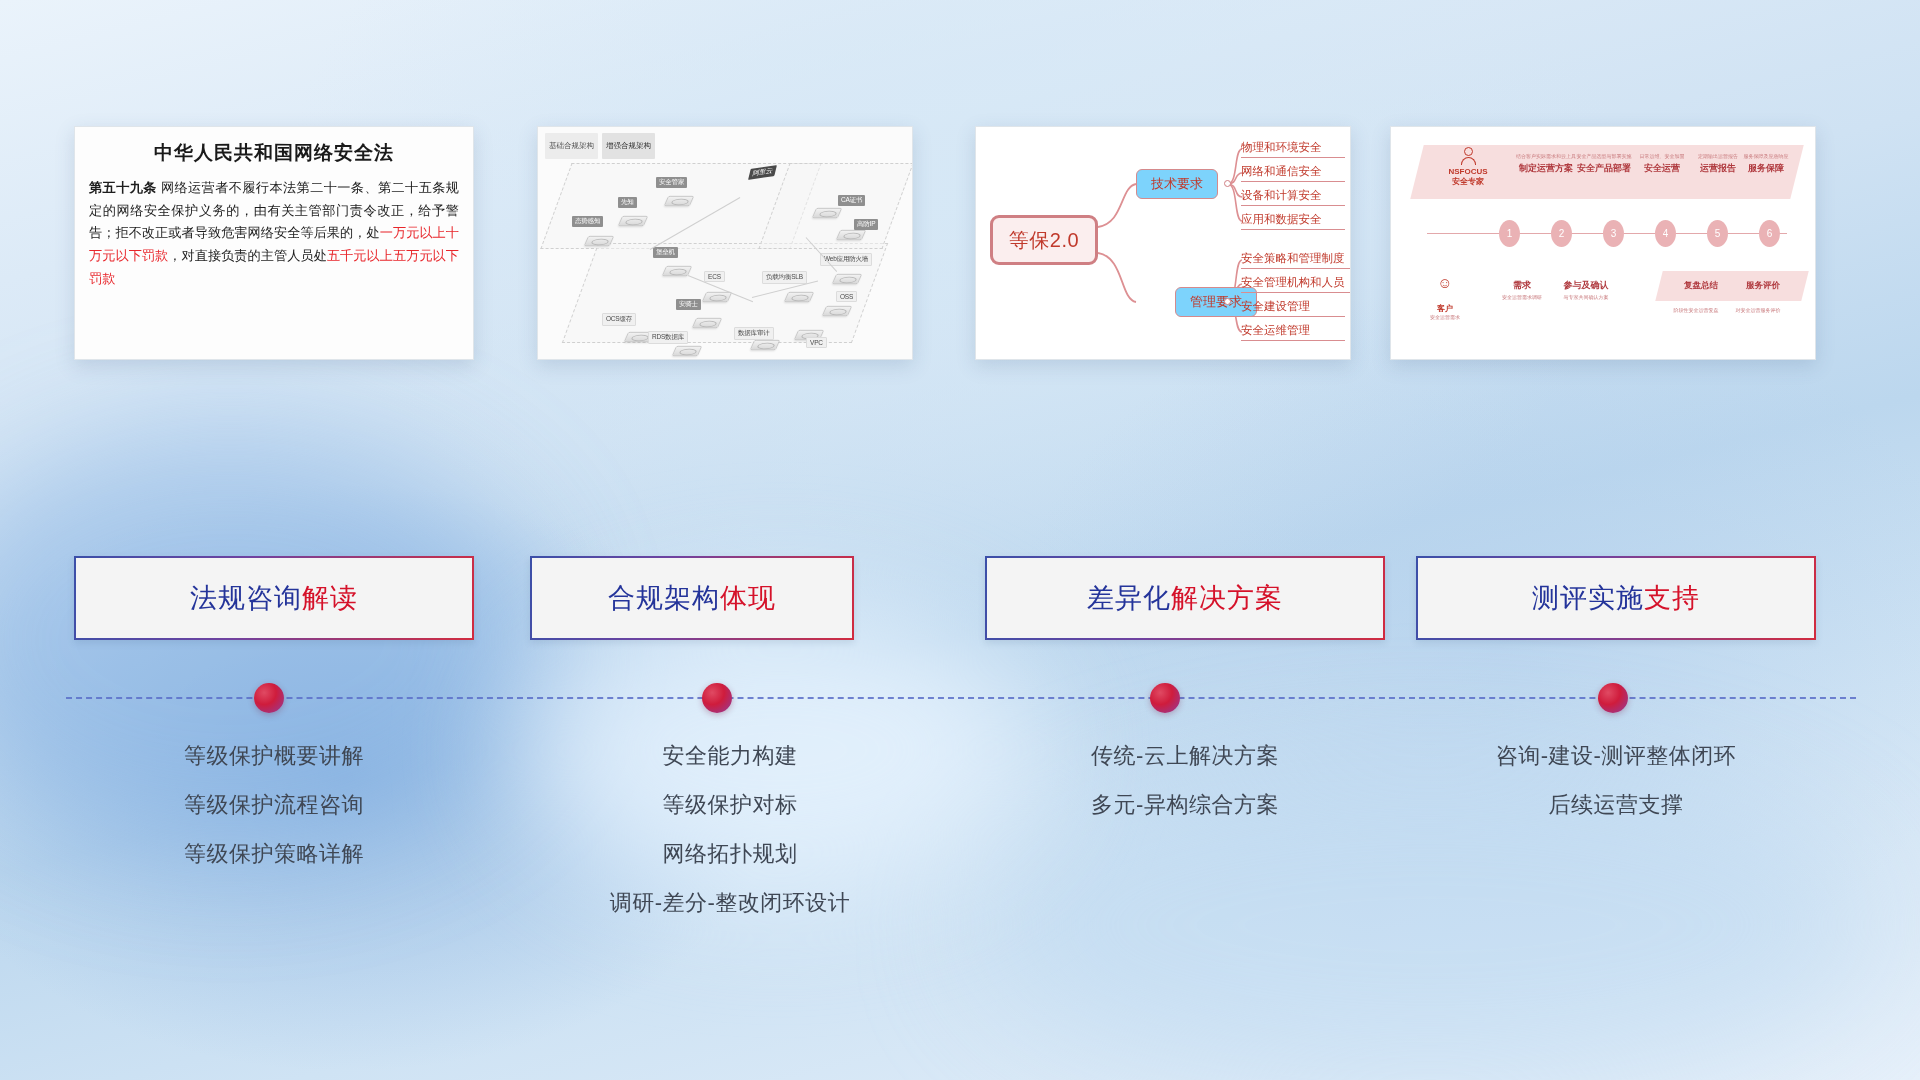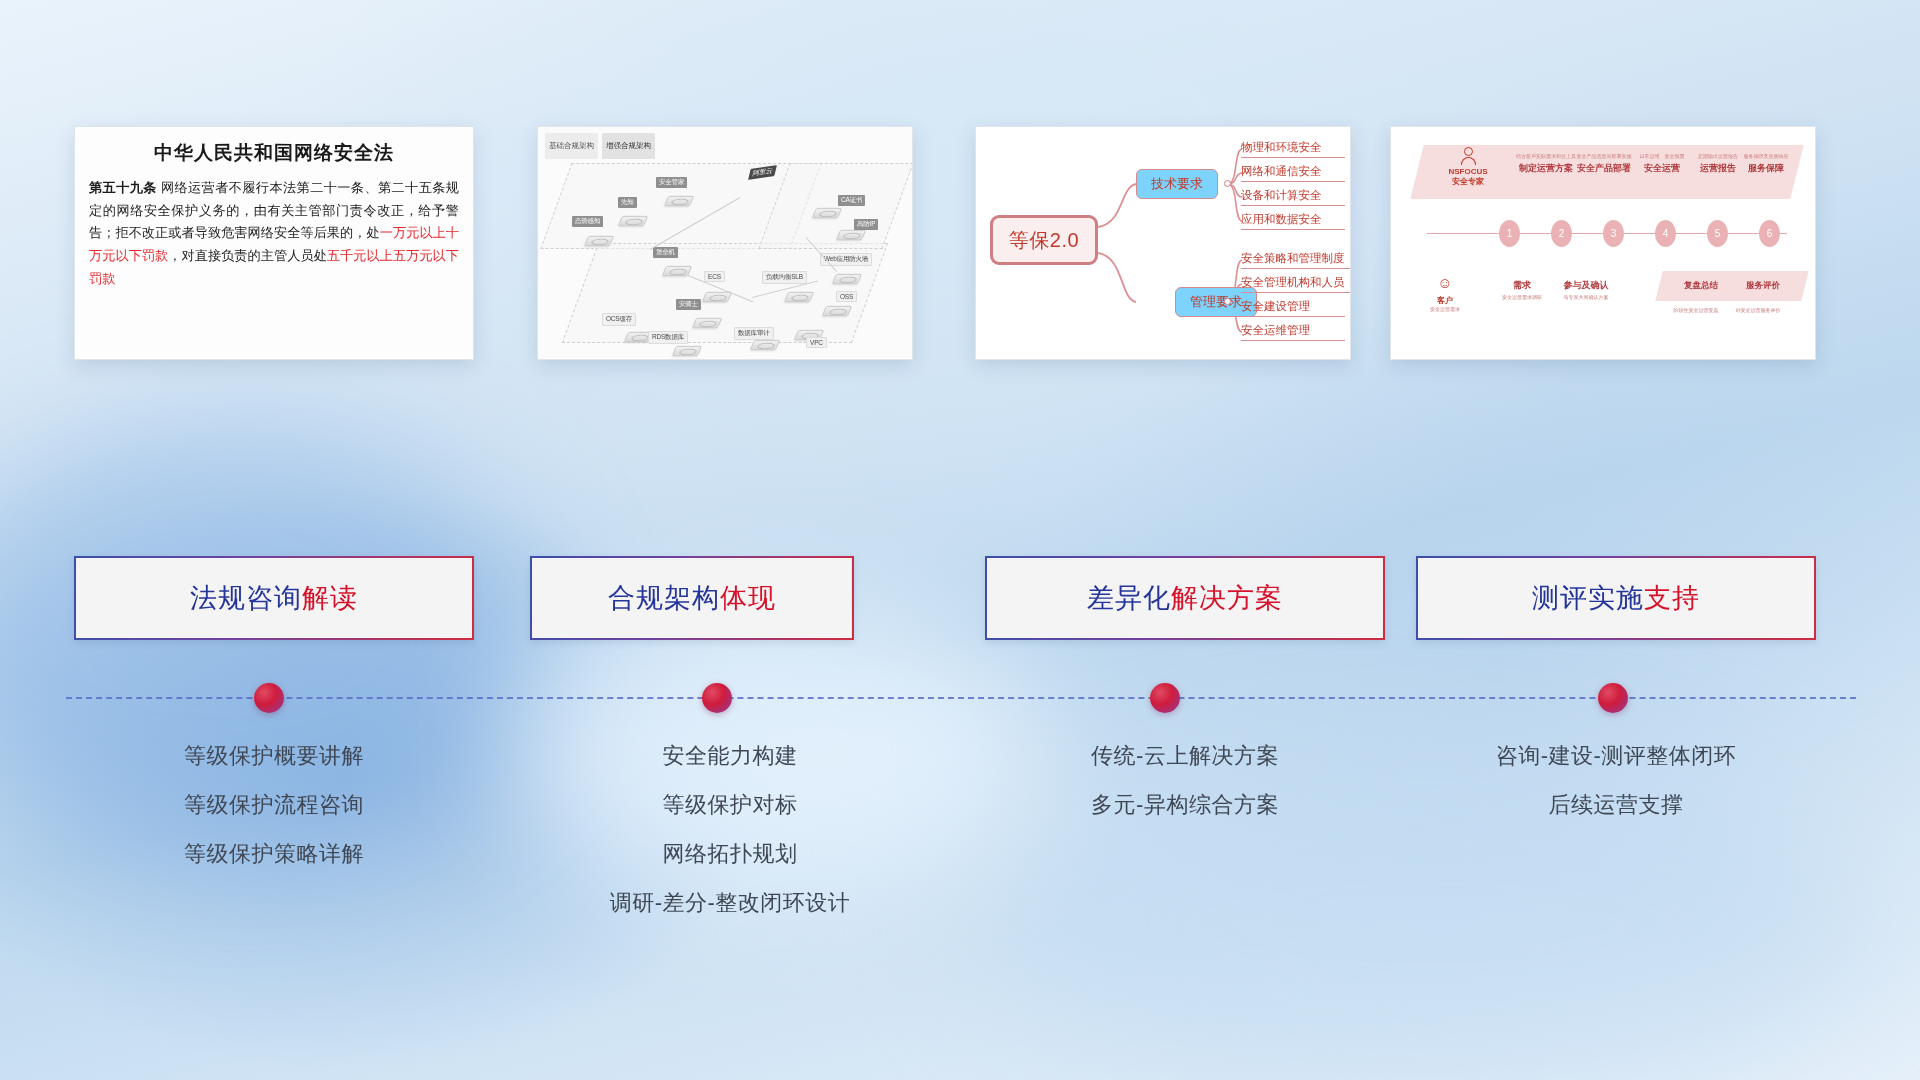--- a/index.html
+++ b/index.html
@@ -134,21 +134,21 @@
   }
   .proc-tag {
     position: absolute; width: 84px; height: 30px; background: #f7dede;
     transform: skewX(-14deg); display: flex; align-items: center; justify-content: center;
   }
   .proc-tag span { transform: skewX(14deg); color: #b03a3f; font-size: 8.5px; font-weight: bold; }
   .proc-cust {
     position: absolute; left: 24px; top: 148px; width: 60px; text-align: center; color: #c0392b;
   }
   .proc-cust .glyph { font-size: 15px; line-height: 1; }
-  .proc-cust .lbl { font-size: 8px; font-weight: bold; margin-top: 5px; }
+  .proc-cust .lbl { font-size: 8px; font-weight: bold; margin-top: 13px; }
   .proc-bottom { position: absolute; text-align: center; width: 74px; }
   .proc-bottom .main { font-size: 9px; color: #b03a3f; font-weight: bold; font-family: Liberation Serif, serif; }
   .proc-bottom .sub { font-size: 5px; color: #c97b7e; line-height: 1.2; margin-top: 2px; }
 
   
   .heads { position: absolute; top: 556px; left: 0; width: 1920px; height: 84px; }
   .head-box {
     position: absolute; top: 0; height: 84px;
     background: #f4f4f4;
     display: flex; align-items: center; justify-content: center;

